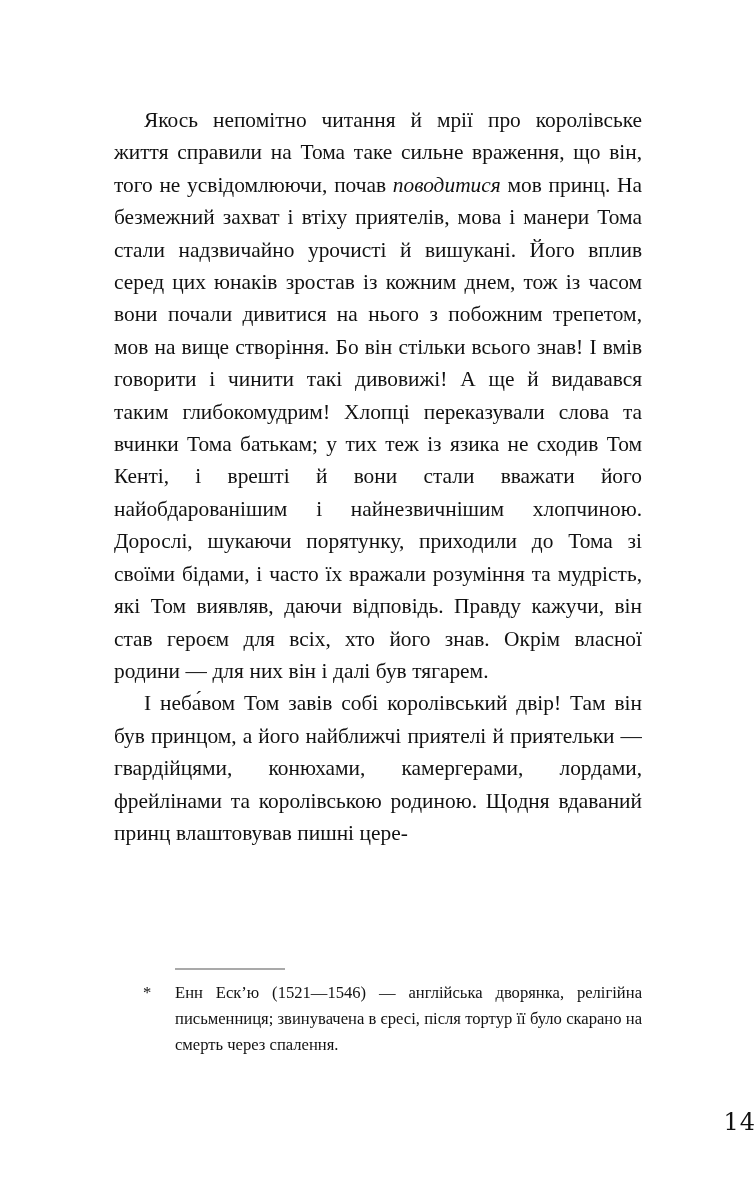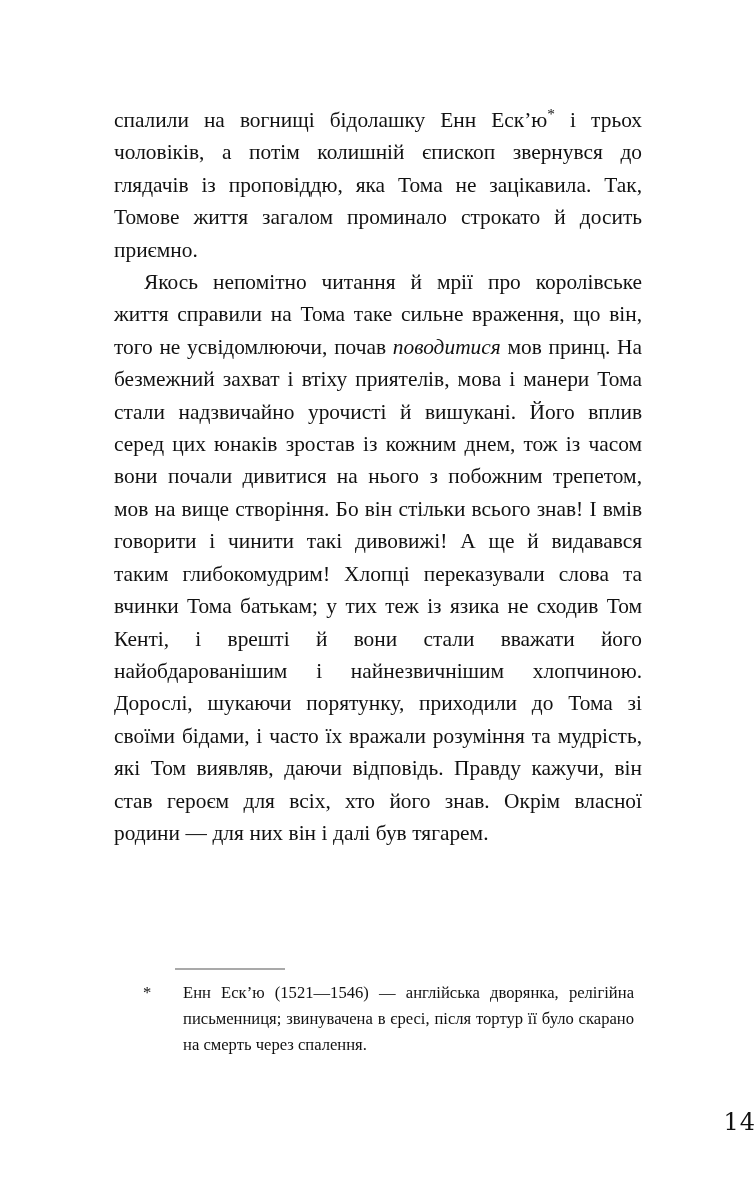--- a/index.html
+++ b/index.html
@@ -73,21 +73,21 @@
     padding-left: 61px;
   }
   .footnote-marker {
     position: absolute;
     left: 29px;
     top: 0;
     font-size: 16.6px;
     line-height: 26.2px;
   }
   .footnote-text {
-    margin: 8px;
+    margin: 0;
     display: block;
   }
 
   
   .folio {
     position: absolute;
     left: 0;
     top: 1108px;
     width: 756px;
     text-align: right;
@@ -98,24 +98,24 @@
     color: #111111;
   }
 </style>
 </head>
 <body>
 
 <div class="page">
 
   <div class="textblock">
 
-    <p class="para continued"><span>спалили на вогнищі бідолашку Енн Еск’ю</span><span class="fnmark">*</span><span> і трьох чоловіків, а потім колишній єпископ звернувся до глядачів із проповіддю, яка Тома не зацікавила. Так, Томове життя загалом проминало строкато й досить приємно.</span></p>
 
     <p class="para"><span>Якось непомітно читання й мрії про королівське життя справили на Тома таке сильне враження, що він, того не усвідомлюючи, почав </span><span class="ital">поводитися</span><span> мов принц. На безмежний захват і втіху приятелів, мова і манери Тома стали надзвичайно урочисті й вишукані. Його вплив серед цих юнаків зростав із кожним днем, тож із часом вони почали дивитися на нього з побожним трепетом, мов на вище створіння. Бо він стільки всього знав! І вмів говорити і чинити такі дивовижі! А ще й видавався таким глибокомудрим! Хлопці переказували слова та вчинки Тома батькам; у тих теж із язика не сходив Том Кенті, і врешті й вони стали вважати його найобдарованішим і найнезвичнішим хлопчиною. Дорослі, шукаючи порятунку, приходили до Тома зі своїми бідами, і часто їх вражали розуміння та мудрість, які Том виявляв, даючи відповідь. Правду кажучи, він став героєм для всіх, хто його знав. Окрім власної родини — для них він і далі був тягарем.</span></p>
 
+    <p class="para"><span>І неба́вом Том завів собі королівський двір! Там він був принцом, а його найближчі приятелі й приятельки — гвардійцями, конюхами, камергерами, лордами, фрейлінами та королівською родиною. Щодня вдаваний принц влаштовував пишні цере-</span></p>
 
   </div>
 
   <div class="footnote">
     <div class="footnote-rule"></div>
     <div class="footnote-body">
       <span class="footnote-marker">*</span>
       <span class="footnote-text">Енн Еск’ю (1521—1546) — англійська дворянка, релігійна письменниця; звинувачена в єресі, після тортур її було скарано на смерть через спалення.</span>
     </div>
   </div>

